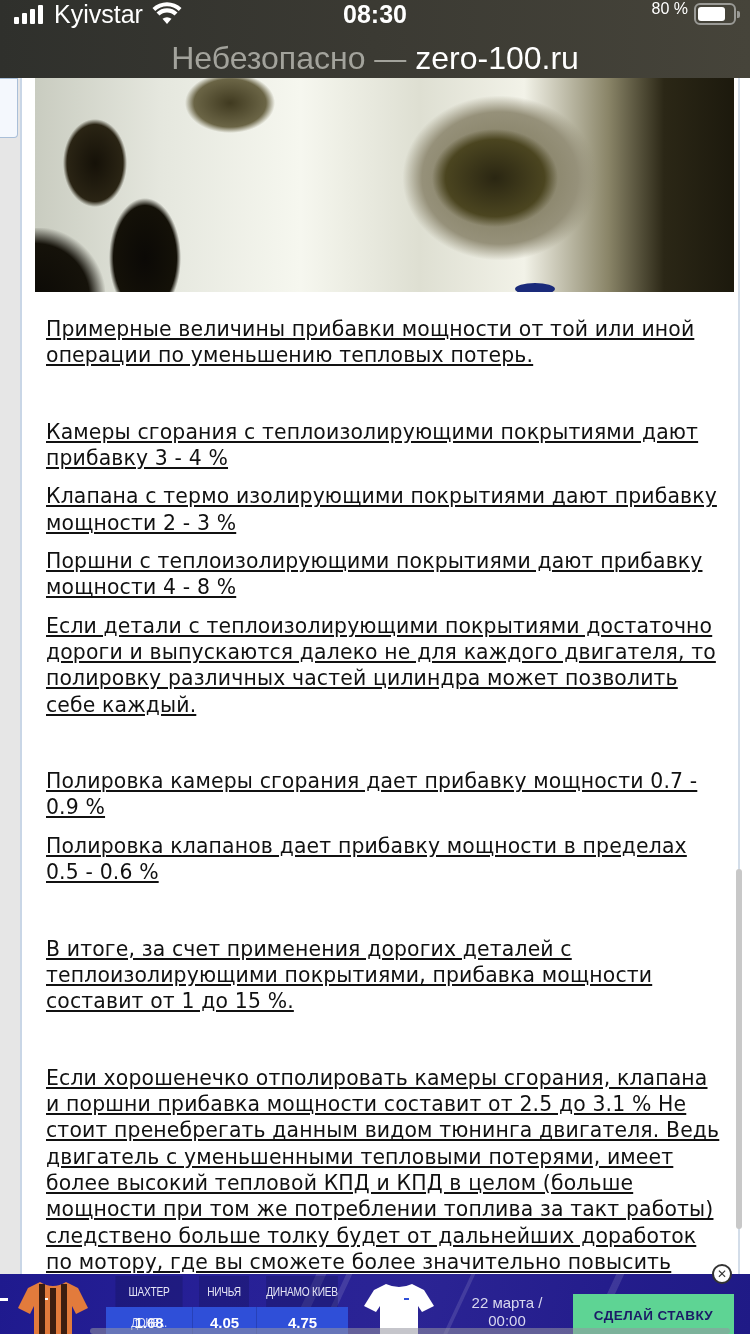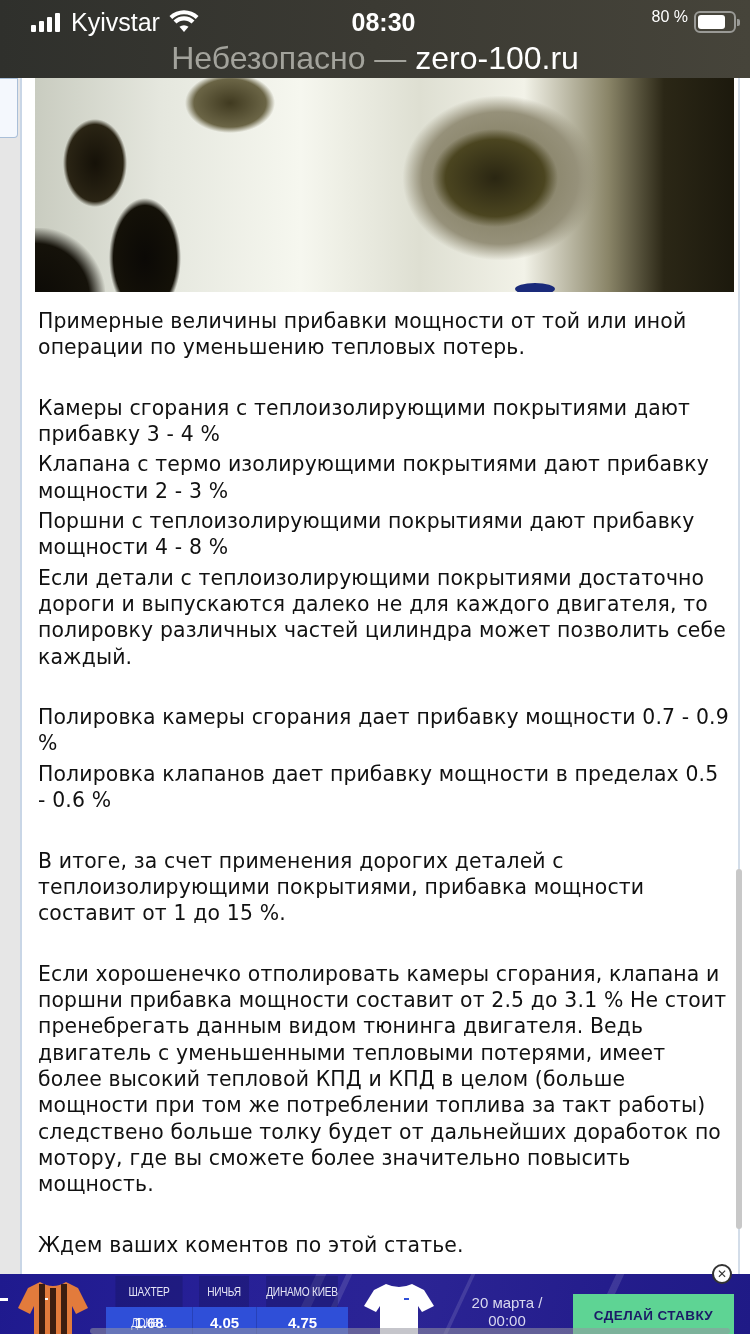--- a/index.html
+++ b/index.html
@@ -5,21 +5,21 @@
   * { box-sizing: border-box; margin: 0; padding: 0; }
   html, body { width: 750px; height: 1334px; overflow: hidden; background: #fff; }
   body { position: relative; font-family: "DejaVu Sans", sans-serif; }
 
   
   .topbar {
     position: absolute; left: 0; top: 0; width: 750px; height: 78px;
     background: linear-gradient(90deg, #2f302c 0%, #3b3a33 50%, #46443a 100%);
     z-index: 5; color: #fff;
   }
-  .status-row { position: absolute; top: 8px; left: 0; right: 0; height: 28px; margin-left: 17px; }
+  .status-row { position: absolute; top: 0; left: 0; right: 0; height: 28px; }
   .signal { position: absolute; left: 14px; top: 6px; display: flex; align-items: flex-end; gap: 3px; height: 18px; }
   .signal span { display: block; width: 5px; background: #fff; border-radius: 1px; }
   .carrier { position: absolute; left: 54px; top: 0; font-family: "Liberation Sans", sans-serif; font-size: 25px; }
   .wifi { position: absolute; left: 152px; top: 2px; width: 30px; height: 24px; }
   .time { position: absolute; left: 0; right: 0; top: 0; text-align: center; font-family: "Liberation Sans", sans-serif; font-size: 25px; font-weight: bold; }
   .battery-pct { position: absolute; right: 62px; top: 0; font-family: "Liberation Sans", sans-serif; font-size: 16px; }
   .battery { position: absolute; right: 14px; top: 3px; width: 42px; height: 22px; border: 2px solid #9a9a96; border-radius: 6px; padding: 2px; }
   .battery .fill { width: 80%; height: 100%; background: #fff; border-radius: 3px; }
   .battery .nub { position: absolute; right: -6px; top: 6px; width: 3px; height: 7px; background: #9a9a96; border-radius: 0 2px 2px 0; }
   .url-row { position: absolute; top: 40px; left: 0; right: 0; text-align: center; font-family: "Liberation Sans", sans-serif; font-size: 32px; }
@@ -43,21 +43,21 @@
       linear-gradient(90deg, #c9ccc0 0%, #e5e7de 18%, #f6f7ef 38%, #dedfd2 55%, #f2f2e8 70%, #8a8568 82%, #2b2716 90%, #1c190d 100%);
   }
   .hero-img .dark-corner { position: absolute; left: 0; top: 150px; width: 70px; height: 70px; background: radial-gradient(circle at 0 100%, #0c0a06 0%, #15120a 55%, rgba(0,0,0,0) 72%); }
   .hero-img .blue-glint { position: absolute; left: 480px; top: 205px; width: 40px; height: 12px; background: #1a2a7a; border-radius: 50%; }
 
   .article {
     position: absolute; left: 10px; top: 226px; width: 700px;
     font-family: "DejaVu Sans", sans-serif; font-size: 20.4px; line-height: 26.3px; color: #111;
     letter-spacing: 0.15px;
   }
-  .article p { margin: 4px; }
+  .article p { margin: 12px; text-decoration: underline; }
   .article .gap { height: 26.3px; }
 
   .scrollbar { position: absolute; left: 736px; top: 869px; width: 6px; height: 360px; background: #c8c8c8; border-radius: 3px; }
 
   
   .ad {
     position: absolute; left: 0; top: 1274px; width: 750px; height: 60px; overflow: hidden;
     background: linear-gradient(100deg, #1f1a8e 0%, #272097 30%, #2b2494 55%, #241d8c 80%, #1f1a86 100%);
   }
   .ad .streak { position: absolute; top: -10px; width: 10px; height: 90px; background: rgba(255,255,255,0.12); transform: skewX(-25deg); }
@@ -163,20 +163,20 @@
       <div class="val">4.75</div>
     </div>
   </div>
 
   <svg class="jersey" style="left:364px; top:8px" viewBox="0 0 70 60">
     <path d="M22 2 L10 8 L0 24 L12 30 L16 24 L16 60 L54 60 L54 24 L58 30 L70 24 L60 8 L48 2 Q35 8 22 2 Z" fill="#fff"></path>
     <rect x="40" y="16" width="5" height="2" fill="#2f4fd8"></rect>
   </svg>
 
   <div class="match-time">
-    <div>20 марта /</div>
+    <div>22 марта /</div>
     <div>00:00</div>
   </div>
 
   <button class="cta">СДЕЛАЙ СТАВКУ</button>
   <div class="ad-scroll"></div>
 </div>
 <div class="ad-close">✕</div>
 
 </body></html>

